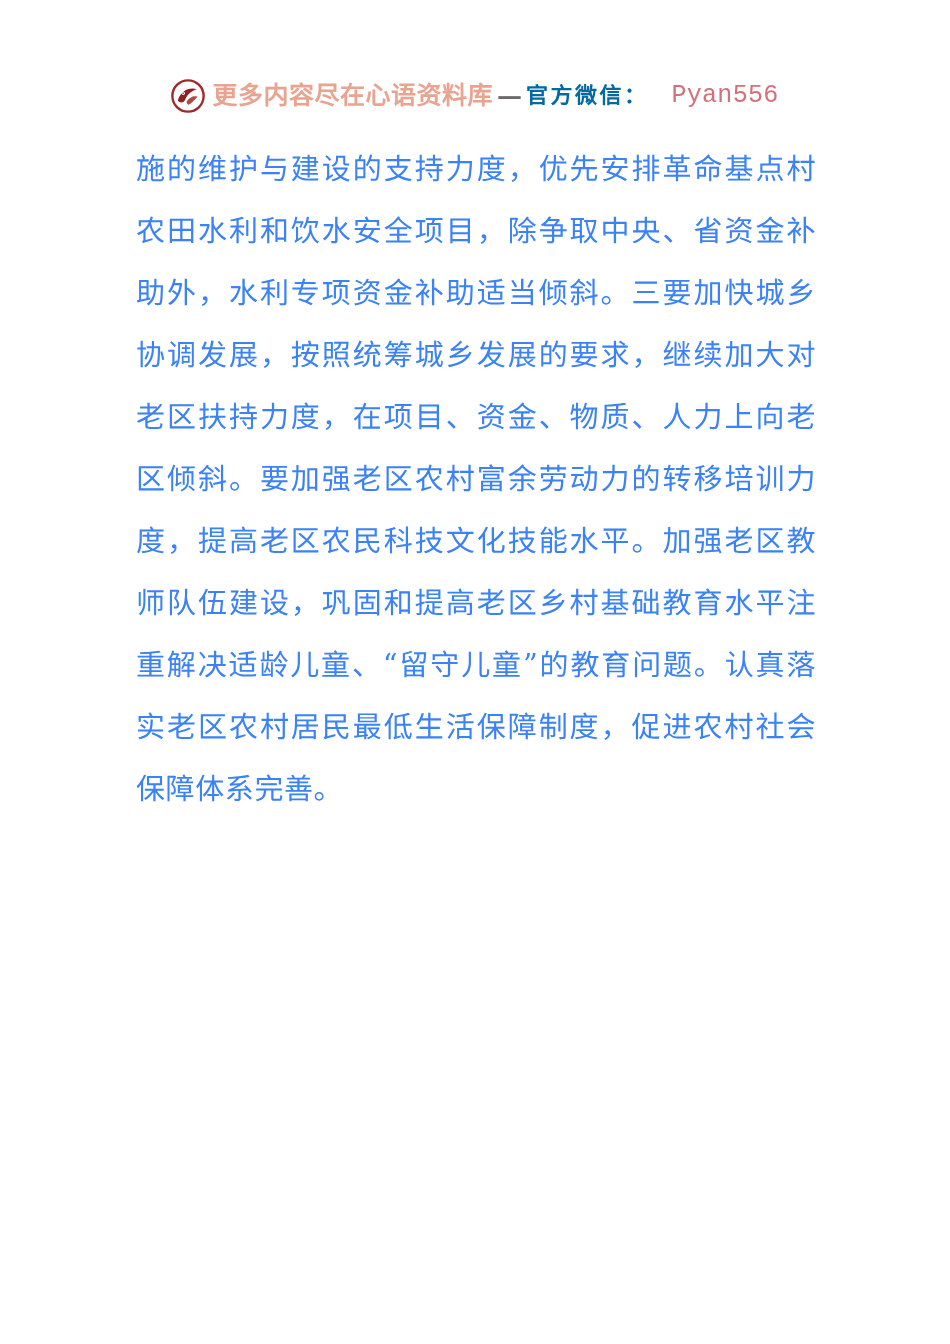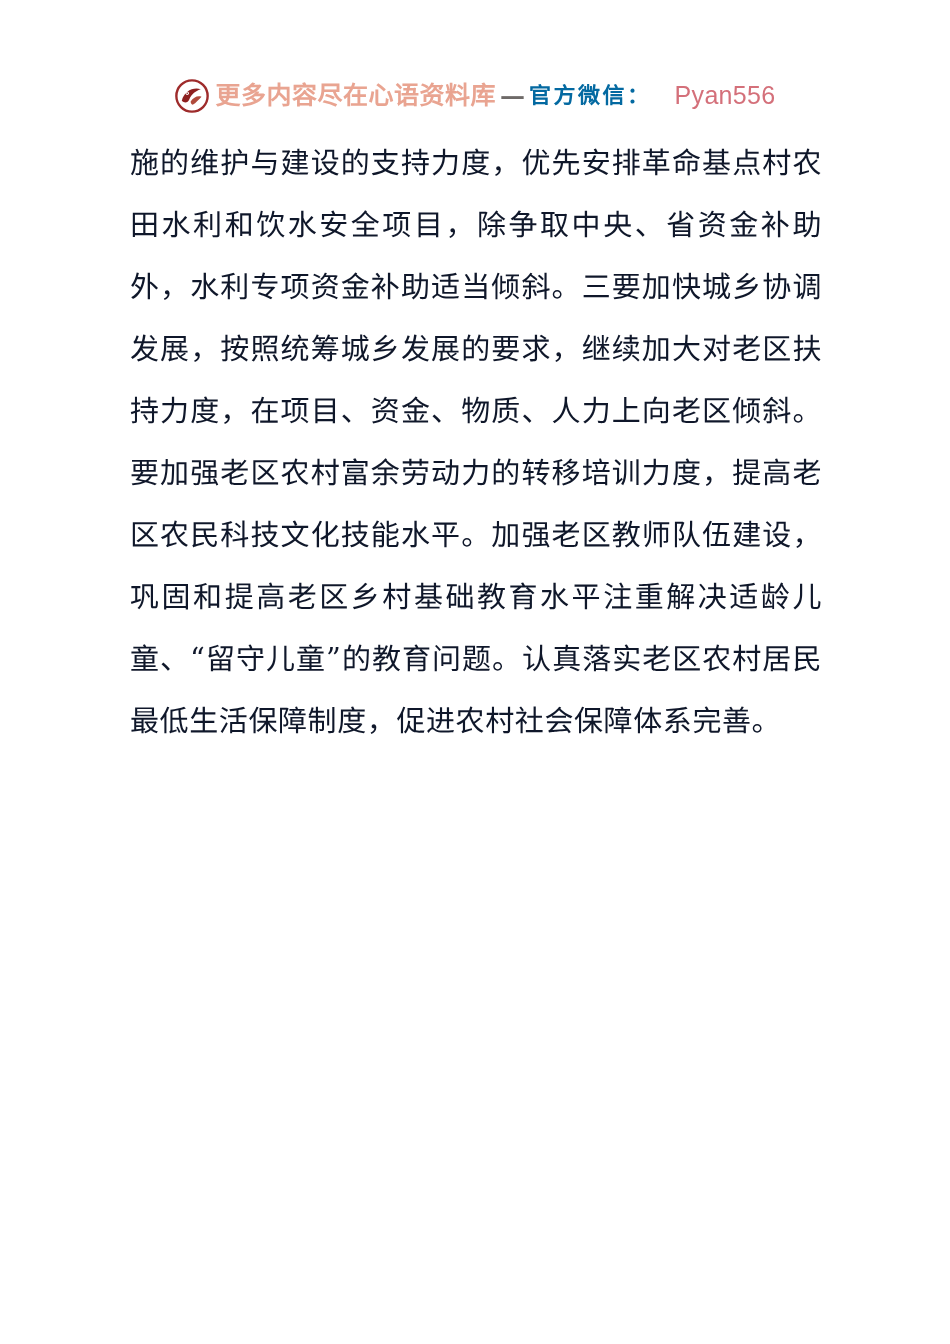--- a/index.html
+++ b/index.html
@@ -62,43 +62,43 @@
   .wm-text-wechat {
     font-family: "DejaVu Serif", "Liberation Serif", serif;
     font-size: 22px;
     font-weight: 700;
     color: #0369a1;
     letter-spacing: 2.5px;
     line-height: 1;
   }
 
   .wm-text-id {
-    font-family: Liberation Sans, sans-serif;
+    font-family: Liberation Mono, monospace;
     font-size: 25px;
     font-weight: 400;
     color: #d4707a;
     letter-spacing: 0.3px;
     line-height: 1;
     margin-left: 19px;
   }
 
   
   .content {
     position: absolute;
     left: 130px;
     top: 132px;
     width: 692px;
   }
 
   p.body-large {
-    margin: 0;
+    margin: 6px;
     font-family: "DejaVu Serif", "Liberation Serif", serif;
     font-size: 29px;
     line-height: 62px;
-    color: #0f172a;
+    color: #3b82f6;
     text-align: justify;
     text-justify: inter-character;
     letter-spacing: 0.6px;
     text-indent: 0;
   }
 
   p.body-large.indent {
     text-indent: 58px;
     margin-top: 22px;
   }

